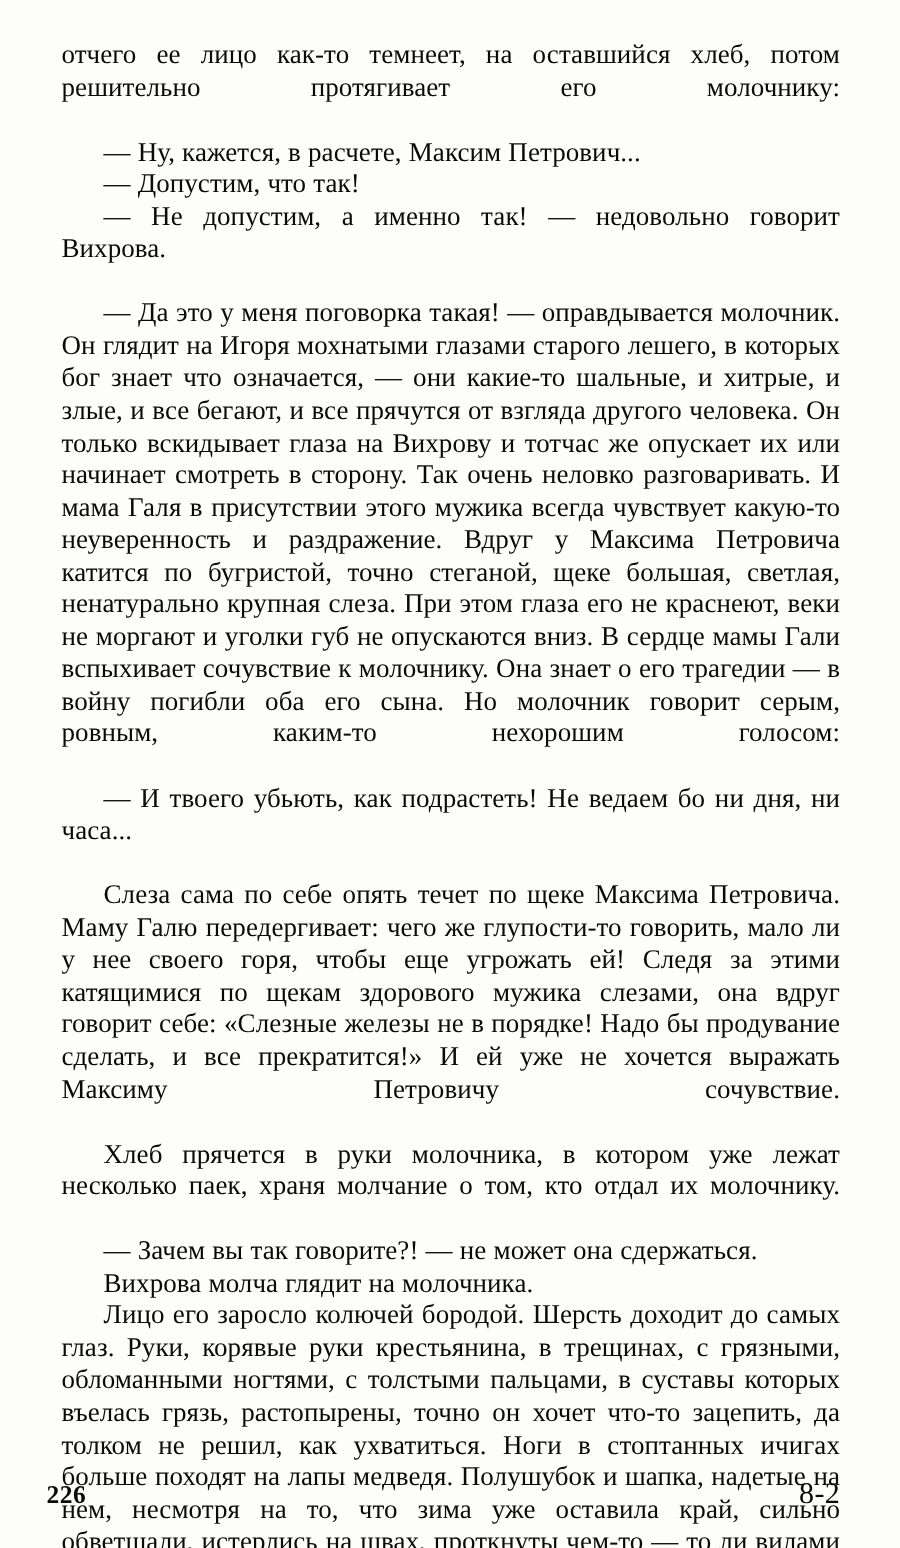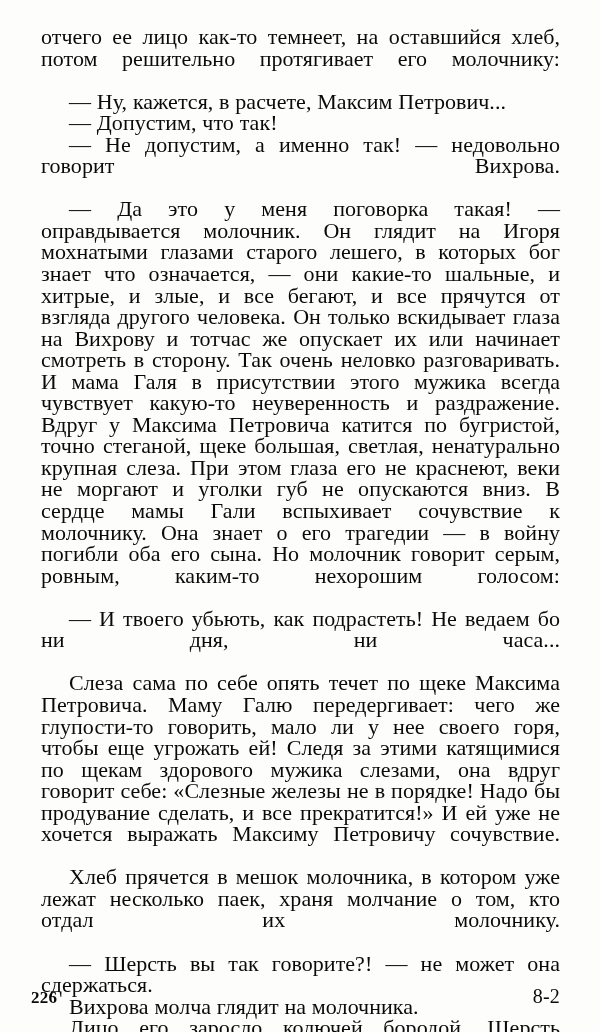--- a/index.html
+++ b/index.html
@@ -28,21 +28,21 @@
     position: absolute;
     left: 41px;
     top: 26px;
     width: 519px;
   }
 
   .para {
     margin: 0;
     text-align: justify;
     text-justify: inter-word;
-    font-size: 22px;
+    font-size: 18px;
     line-height: 21.55px;
     text-indent: 28px;
     hyphens: manual;
     word-spacing: 0.2px;
     letter-spacing: 0.05px;
   }
 
   .para.cont {
     text-indent: 0;
   }
@@ -84,22 +84,22 @@
 <div class="page">
 
   <div class="text-block">
     <p class="para cont">отчего ее лицо как-то темнеет, на оставшийся хлеб, потом решительно протягивает его молочнику:</p>
     <p class="para nostretch">— Ну, кажется, в расчете, Максим Петрович...</p>
     <p class="para nostretch">— Допустим, что так!</p>
     <p class="para">— Не допустим, а именно так! — недовольно говорит Вихрова.</p>
     <p class="para">— Да это у меня поговорка такая! — оправдывается молочник. Он глядит на Игоря мохнатыми глазами старого лешего, в которых бог знает что означается, — они какие-то шальные, и хитрые, и злые, и все бегают, и все прячутся от взгляда другого человека. Он только вскидывает глаза на Вихрову и тотчас же опускает их или начинает смотреть в сторону. Так очень неловко разговаривать. И мама Галя в присутствии этого мужика всегда чувствует какую-то неуверенность и раздражение. Вдруг у Максима Петровича катится по бугристой, точно стеганой, щеке большая, светлая, ненатурально крупная слеза. При этом глаза его не краснеют, веки не моргают и уголки губ не опускаются вниз. В сердце мамы Гали вспыхивает сочувствие к молочнику. Она знает о его трагедии — в войну погибли оба его сына. Но молочник говорит серым, ровным, каким-то нехорошим голосом:</p>
     <p class="para">— И твоего убьють, как подрастеть! Не ведаем бо ни дня, ни часа...</p>
     <p class="para">Слеза сама по себе опять течет по щеке Максима Петровича. Маму Галю передергивает: чего же глупости-то говорить, мало ли у нее своего горя, чтобы еще угрожать ей! Следя за этими катящимися по щекам здорового мужика слезами, она вдруг говорит себе: «Слезные железы не в порядке! Надо бы продувание сделать, и все прекратится!» И ей уже не хочется выражать Максиму Петровичу сочувствие.</p>
-    <p class="para">Хлеб прячется в мешок молочника, в котором уже лежат несколько паек, храня молчание о том, кто отдал их молочнику.</p>
-    <p class="para nostretch">— Шерсть вы так говорите?! — не может она сдержаться.</p>
+    <p class="para">Хлеб прячется в руки молочника, в котором уже лежат несколько паек, храня молчание о том, кто отдал их молочнику.</p>
+    <p class="para nostretch">— Зачем вы так говорите?! — не может она сдержаться.</p>
     <p class="para nostretch">Вихрова молча глядит на молочника.</p>
     <p class="para">Лицо его заросло колючей бородой. Шерсть доходит до самых глаз. Руки, корявые руки крестьянина, в трещинах, с грязными, обломанными ногтями, с толстыми пальцами, в суставы которых въелась грязь, растопырены, точно он хочет что-то зацепить, да толком не решил, как ухватиться. Ноги в стоптанных ичигах больше походят на лапы медведя. Полушубок и шапка, надетые на нем, несмотря на то, что зима уже оставила край, сильно обветшали, истерлись на швах, проткнуты чем-то — то ли вилами в какой-то спешке, то ли</p>
   </div>
 
   <div class="footer">
     <span class="folio">226</span>
     <span class="signature">8-2</span>
   </div>
 
 </div>

